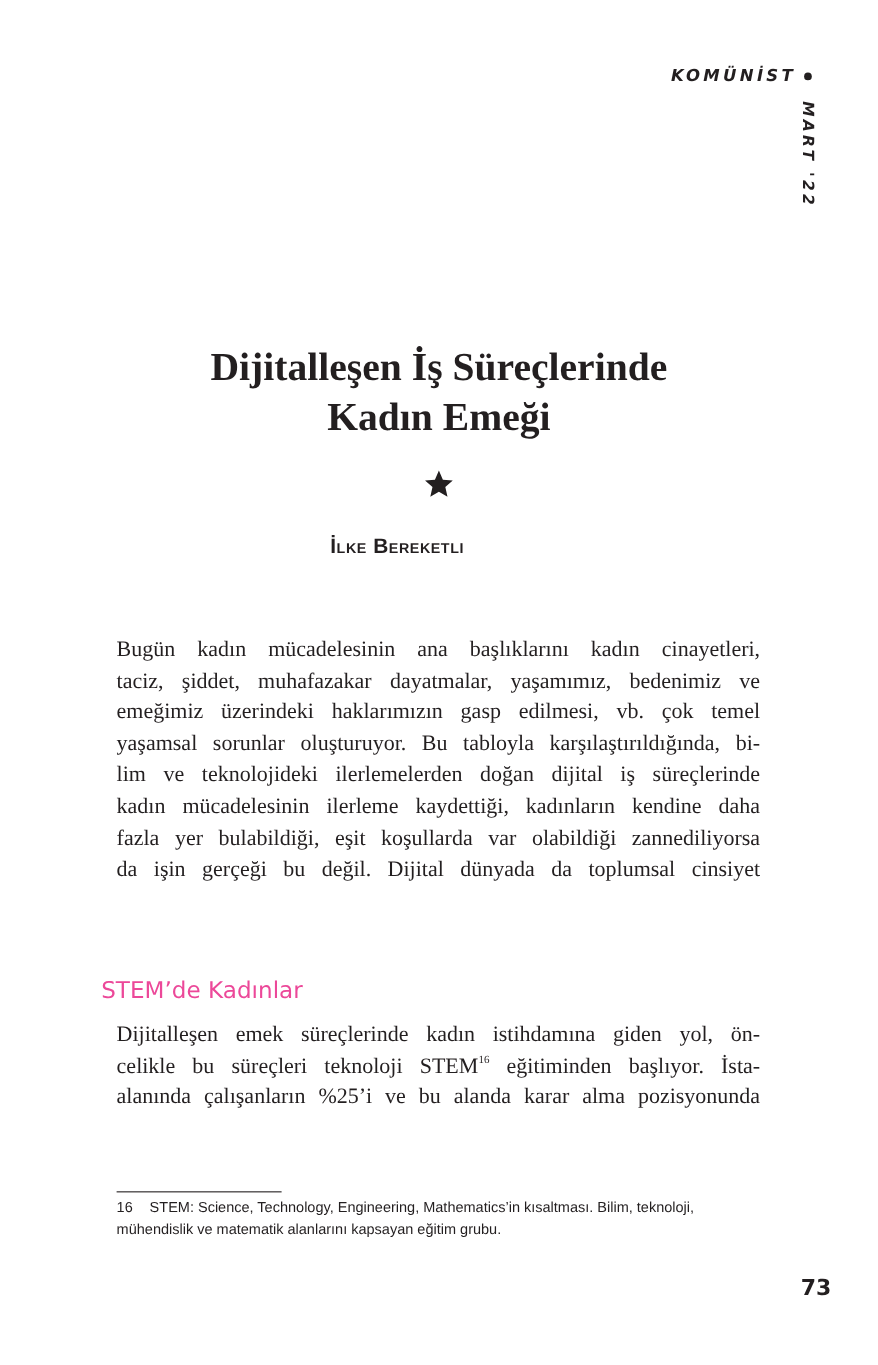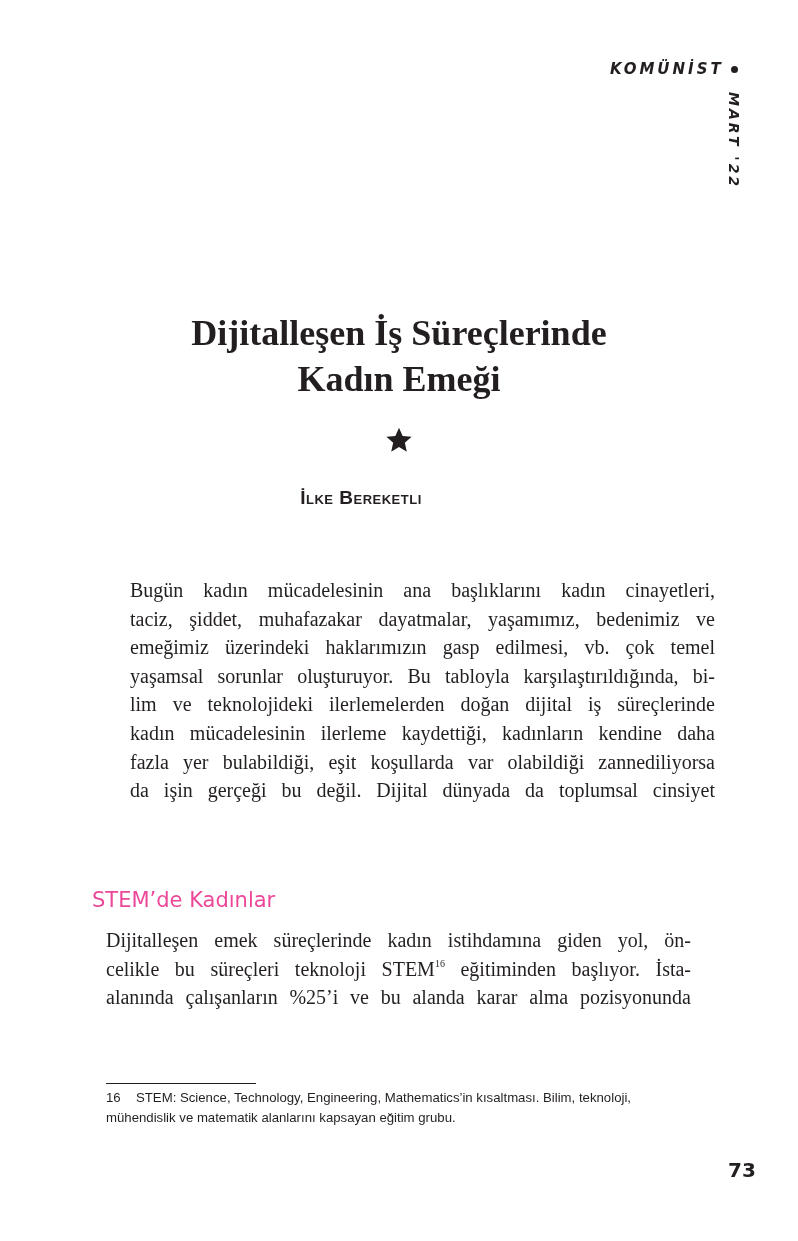--- a/index.html
+++ b/index.html
@@ -6,21 +6,21 @@
   body { width:798px; height:1241px; position:relative; overflow:hidden; color:#231f20; }
   .header-brand { position:absolute; top:60px; left:610px; font-family:"DejaVu Sans", sans-serif; font-weight:bold; font-style:italic; font-size:15px; letter-spacing:3px; color:#231f20; }
   .header-dot { position:absolute; top:66px; left:731px; width:7px; height:7px; border-radius:50%; background:#231f20; }
   .header-date { position:absolute; top:92px; left:726px; writing-mode:vertical-rl; font-family:"DejaVu Sans", sans-serif; font-weight:bold; font-style:italic; font-size:14px; letter-spacing:3px; color:#231f20; }
   .title { position:absolute; top:310px; left:0; width:798px; text-align:center; font-family:"Liberation Serif", serif; font-weight:bold; font-size:36px; line-height:46px; color:#231f20; }
   .star { position:absolute; top:426px; left:385px; width:28px; height:28px; }
   .author { position:absolute; top:487px; left:0; width:658px; text-align:center; font-family:Liberation Sans, sans-serif; font-weight:bold; font-size:19px; font-variant:small-caps; letter-spacing:0.5px; color:#231f20;margin-left:32px; }
   .body { position:absolute; left:106px; width:585px; font-family:"Liberation Serif", serif; font-size:20px; line-height:28.6px; text-align:justify; color:#231f20; }
   .body .line { display:block; text-align:justify; text-align-last:justify; white-space:nowrap; }
   .body .line.last { text-align-last:left; }
-  .p1 { top:576px;margin-left:24px; }
+  .p1 { top:576px; }
   .subhead { position:absolute; top:888px; left:92px; font-family:"DejaVu Sans", sans-serif; font-size:21px; color:#ec4899; }
   .p2 { top:926px; }
   sup { font-size:10px; vertical-align:top; line-height:1; position:relative; top:4px; }
   .fn-rule { position:absolute; top:1083px; left:106px; width:150px; height:1px; background:#231f20; }
   .footnote { position:absolute; top:1088px; left:106px; width:590px; font-family:"Liberation Sans", sans-serif; font-size:13.2px; line-height:20px; color:#231f20; }
   .fn-num { display:inline-block; width:30px; }
   .page-num { position:absolute; top:1158px; left:728px; font-family:"DejaVu Sans", sans-serif; font-weight:bold; font-size:20px; color:#231f20; }
 </style>
 </head>
 <body>

